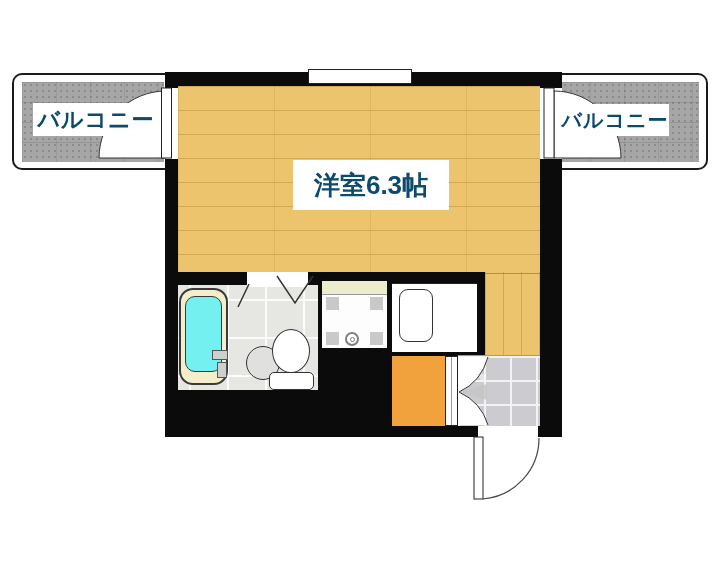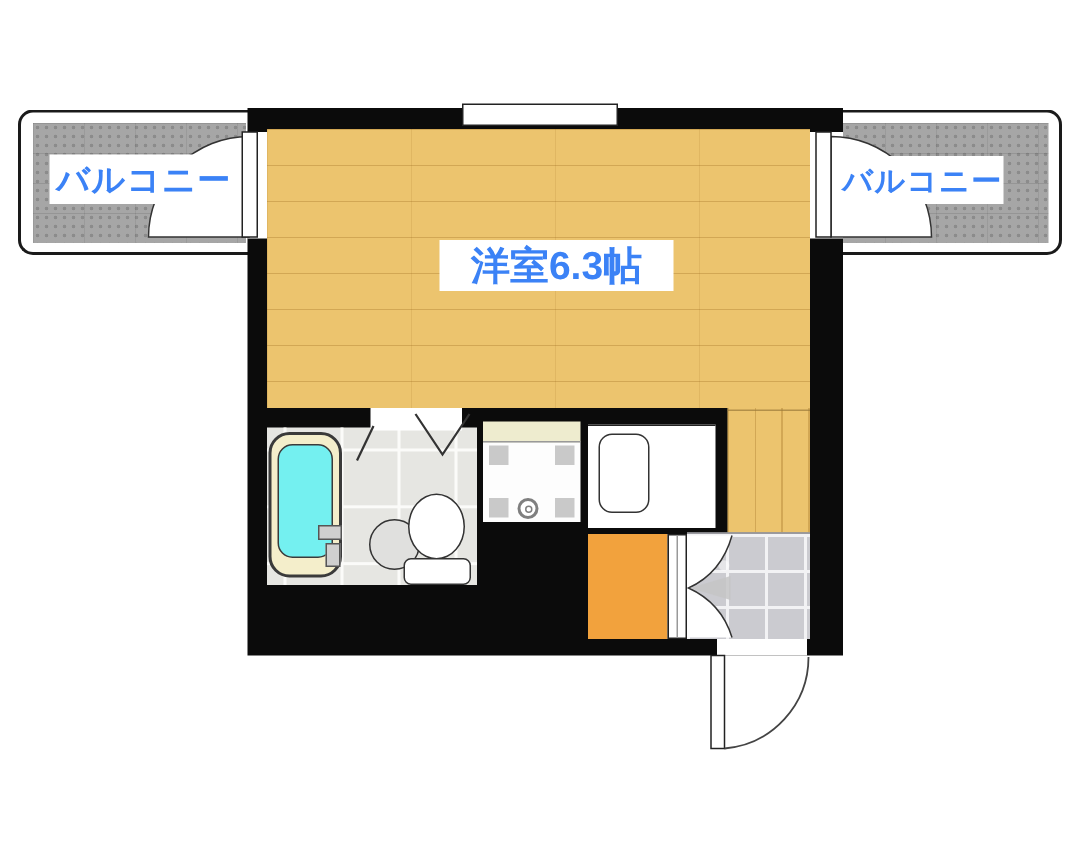--- a/index.html
+++ b/index.html
@@ -68,22 +68,22 @@
   
   .tub-outer{left:179px;top:288px;width:49px;height:97px;background:var(--tub-rim,#f4eecb);border:2px solid #3a3a3a;border-radius:14px;}
   .tub-inner{left:185px;top:296px;width:37px;height:76px;background:var(--water,#74f0f0);border:1.5px solid #3a3a3a;border-radius:10px;}
   .bath-sink{left:246px;top:346px;width:34px;height:34px;background:#e0e0de;border:1.3px solid #333;border-radius:50%;}
   .faucet-a{left:212px;top:350px;width:16px;height:10px;background:#cfcfcf;border:1px solid #555;}
   .faucet-b{left:217px;top:362px;width:10px;height:16px;background:#cfcfcf;border:1px solid #555;}
   .toilet-bowl{left:272px;top:329px;width:38px;height:44px;background:#fff;border:1.3px solid #333;border-radius:50%;}
   .toilet-tank{left:269px;top:372px;width:45px;height:18px;background:#fff;border:1.3px solid #333;border-radius:5px;}
 
   
-  .room-label{background:#fff;color:#3b82f6;display:flex;align-items:center;justify-content:center;white-space:nowrap;}
-  .label-main{left:293px;top:160px;width:156px;height:34px;font-size:26px;font-weight:600;}
+  .room-label{background:#fff;color:#0c4a6e;display:flex;align-items:center;justify-content:center;white-space:nowrap;}
+  .label-main{left:293px;top:160px;width:156px;height:50px;font-size:26px;font-weight:600;}
   .label-balcony-left{left:33px;top:103px;width:126px;height:33px;font-size:22px;font-weight:600;letter-spacing:1px;}
   .label-balcony-right{left:561px;top:104px;width:108px;height:32px;font-size:20px;font-weight:600;letter-spacing:1px;}
   .label-storage{left:372px;top:380px;width:52px;height:33px;font-size:21px;font-weight:700;}
 
   svg.overlay{position:absolute;left:0;top:0;width:720px;height:576px;pointer-events:none;}
 </style>
 </head>
 <body>
 
 <div class="plan">

